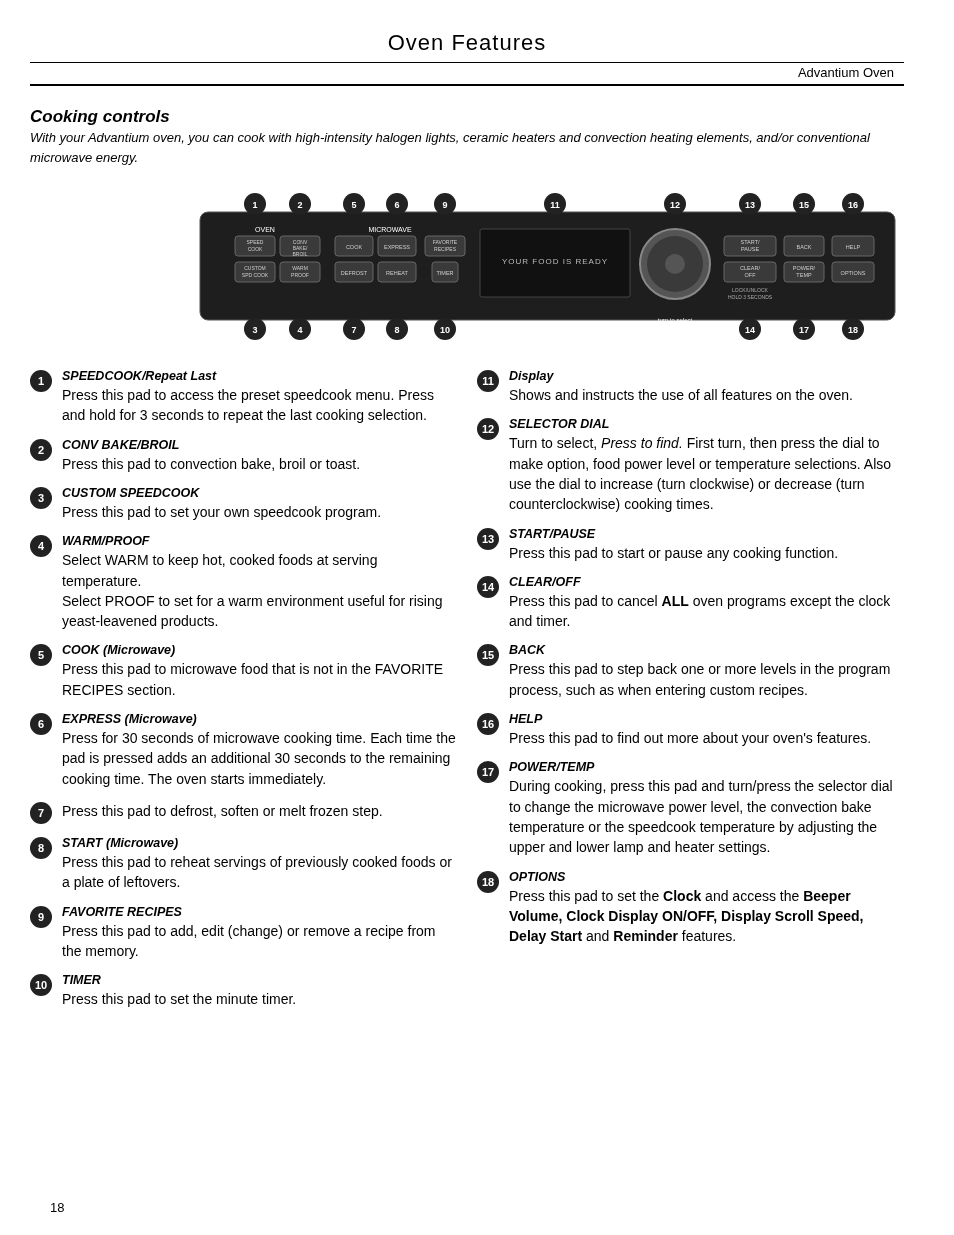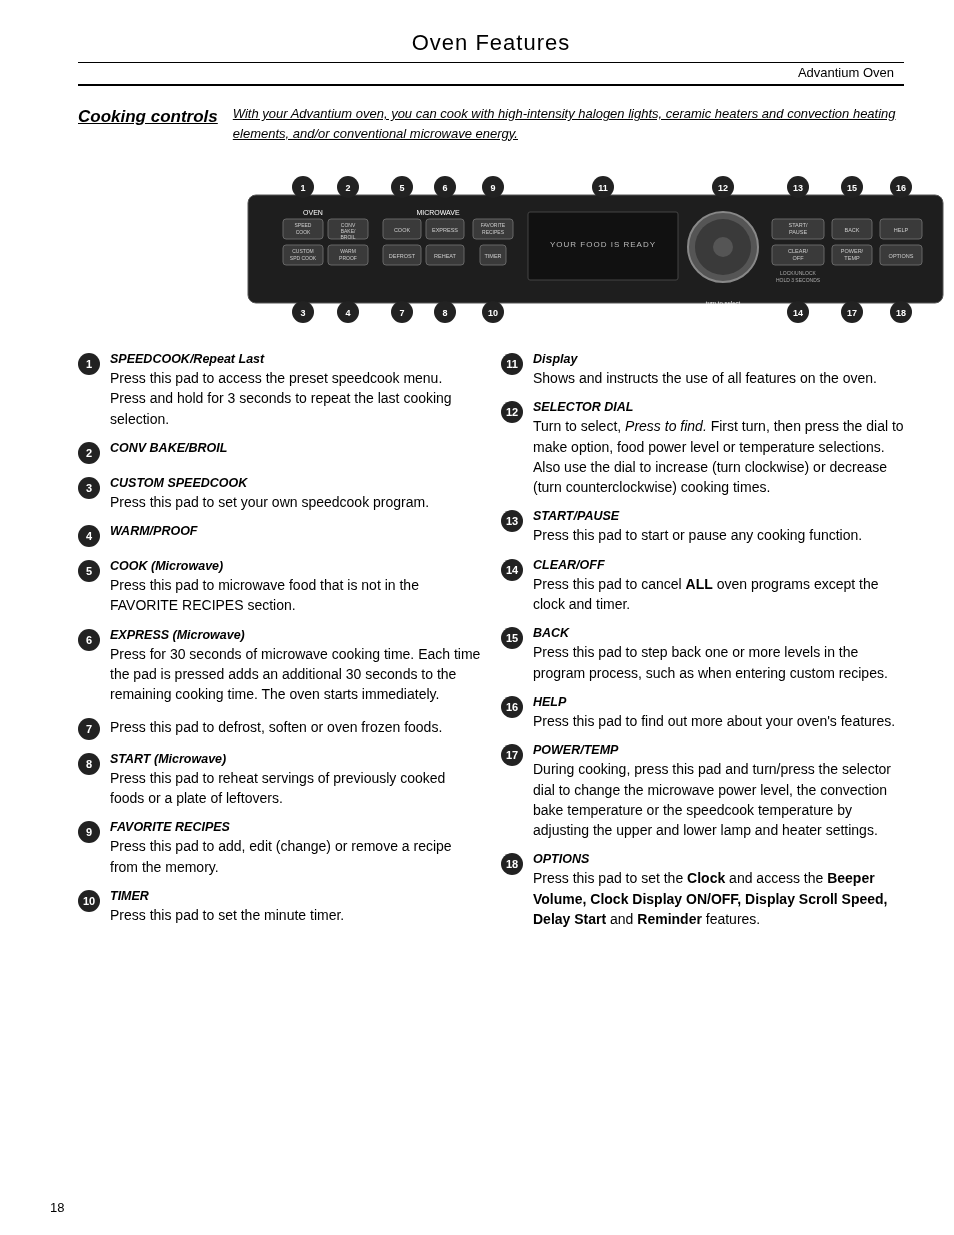--- a/index.html
+++ b/index.html
@@ -7,21 +7,21 @@
       font-family: Arial, sans-serif;
       background: #fff;
       color: #000;
       width: 954px;
       min-height: 1235px;
       padding: 0;
     }
     .page {
       width: 954px;
       min-height: 1235px;
-      padding: 30px 50px 30px 78px;
+      padding: 30px 50px 30px 30px;
       position: relative;
     }
     .header {
       text-align: center;
       margin-bottom: 6px;
     }
     .header-title {
       font-size: 22px;
       font-weight: normal;
       letter-spacing: 1px;
@@ -37,23 +37,22 @@
       margin-right: 10px;
       margin-bottom: 4px;
     }
     .section-divider {
       border: none;
       border-top: 2px solid #000;
       margin: 4px 0 18px 0;
     }
     .intro-row {
       display: flex;
-      flex-direction: row;
-      margin-bottom: 14px;
-      text-decoration: underline;
+      flex-direction: column;
+      margin-bottom: 7px;
     }
     .section-label {
       font-style: italic;
       font-size: 17px;
       font-weight: bold;
       min-width: 140px;
       max-width: 160px;
       padding-right: 15px;
       line-height: 1.3;
       padding-top: 2px;
@@ -280,53 +279,55 @@
           <div class="item-badge">1</div>
           <div class="item-content">
             <div class="item-title">SPEEDCOOK/Repeat Last</div>
             <div class="item-desc">Press this pad to access the preset speedcook menu. Press and hold for 3 seconds to repeat the last cooking selection.</div>
           </div>
         </div>
         <div class="item">
           <div class="item-badge">2</div>
           <div class="item-content">
             <div class="item-title">CONV BAKE/BROIL</div>
+            <div class="item-desc">Press this pad to convection bake, broil or toast.</div>
           </div>
         </div>
         <div class="item">
           <div class="item-badge">3</div>
           <div class="item-content">
             <div class="item-title">CUSTOM SPEEDCOOK</div>
             <div class="item-desc">Press this pad to set your own speedcook program.</div>
           </div>
         </div>
         <div class="item">
           <div class="item-badge">4</div>
           <div class="item-content">
             <div class="item-title">WARM/PROOF</div>
+            <div class="item-desc">Select WARM to keep hot, cooked foods at serving temperature.<br>Select PROOF to set for a warm environment useful for rising yeast-leavened products.</div>
           </div>
         </div>
         <div class="item">
           <div class="item-badge">5</div>
           <div class="item-content">
             <div class="item-title">COOK (Microwave)</div>
             <div class="item-desc">Press this pad to microwave food that is not in the FAVORITE RECIPES section.</div>
           </div>
         </div>
         <div class="item">
           <div class="item-badge">6</div>
           <div class="item-content">
             <div class="item-title">EXPRESS (Microwave)</div>
             <div class="item-desc">Press for 30 seconds of microwave cooking time. Each time the pad is pressed adds an additional 30 seconds to the remaining cooking time. The oven starts immediately.</div>
           </div>
         </div>
         <div class="item">
           <div class="item-badge">7</div>
           <div class="item-content">
-            <div class="item-desc">Press this pad to defrost, soften or oven frozen foods.</div>
+            <div class="item-desc">Press this pad to defrost, soften or melt frozen step.</div>
           </div>
         </div>
         <div class="item">
           <div class="item-badge">8</div>
           <div class="item-content">
             <div class="item-title">START (Microwave)</div>
             <div class="item-desc">Press this pad to reheat servings of previously cooked foods or a plate of leftovers.</div>
           </div>
         </div>
         <div class="item">

